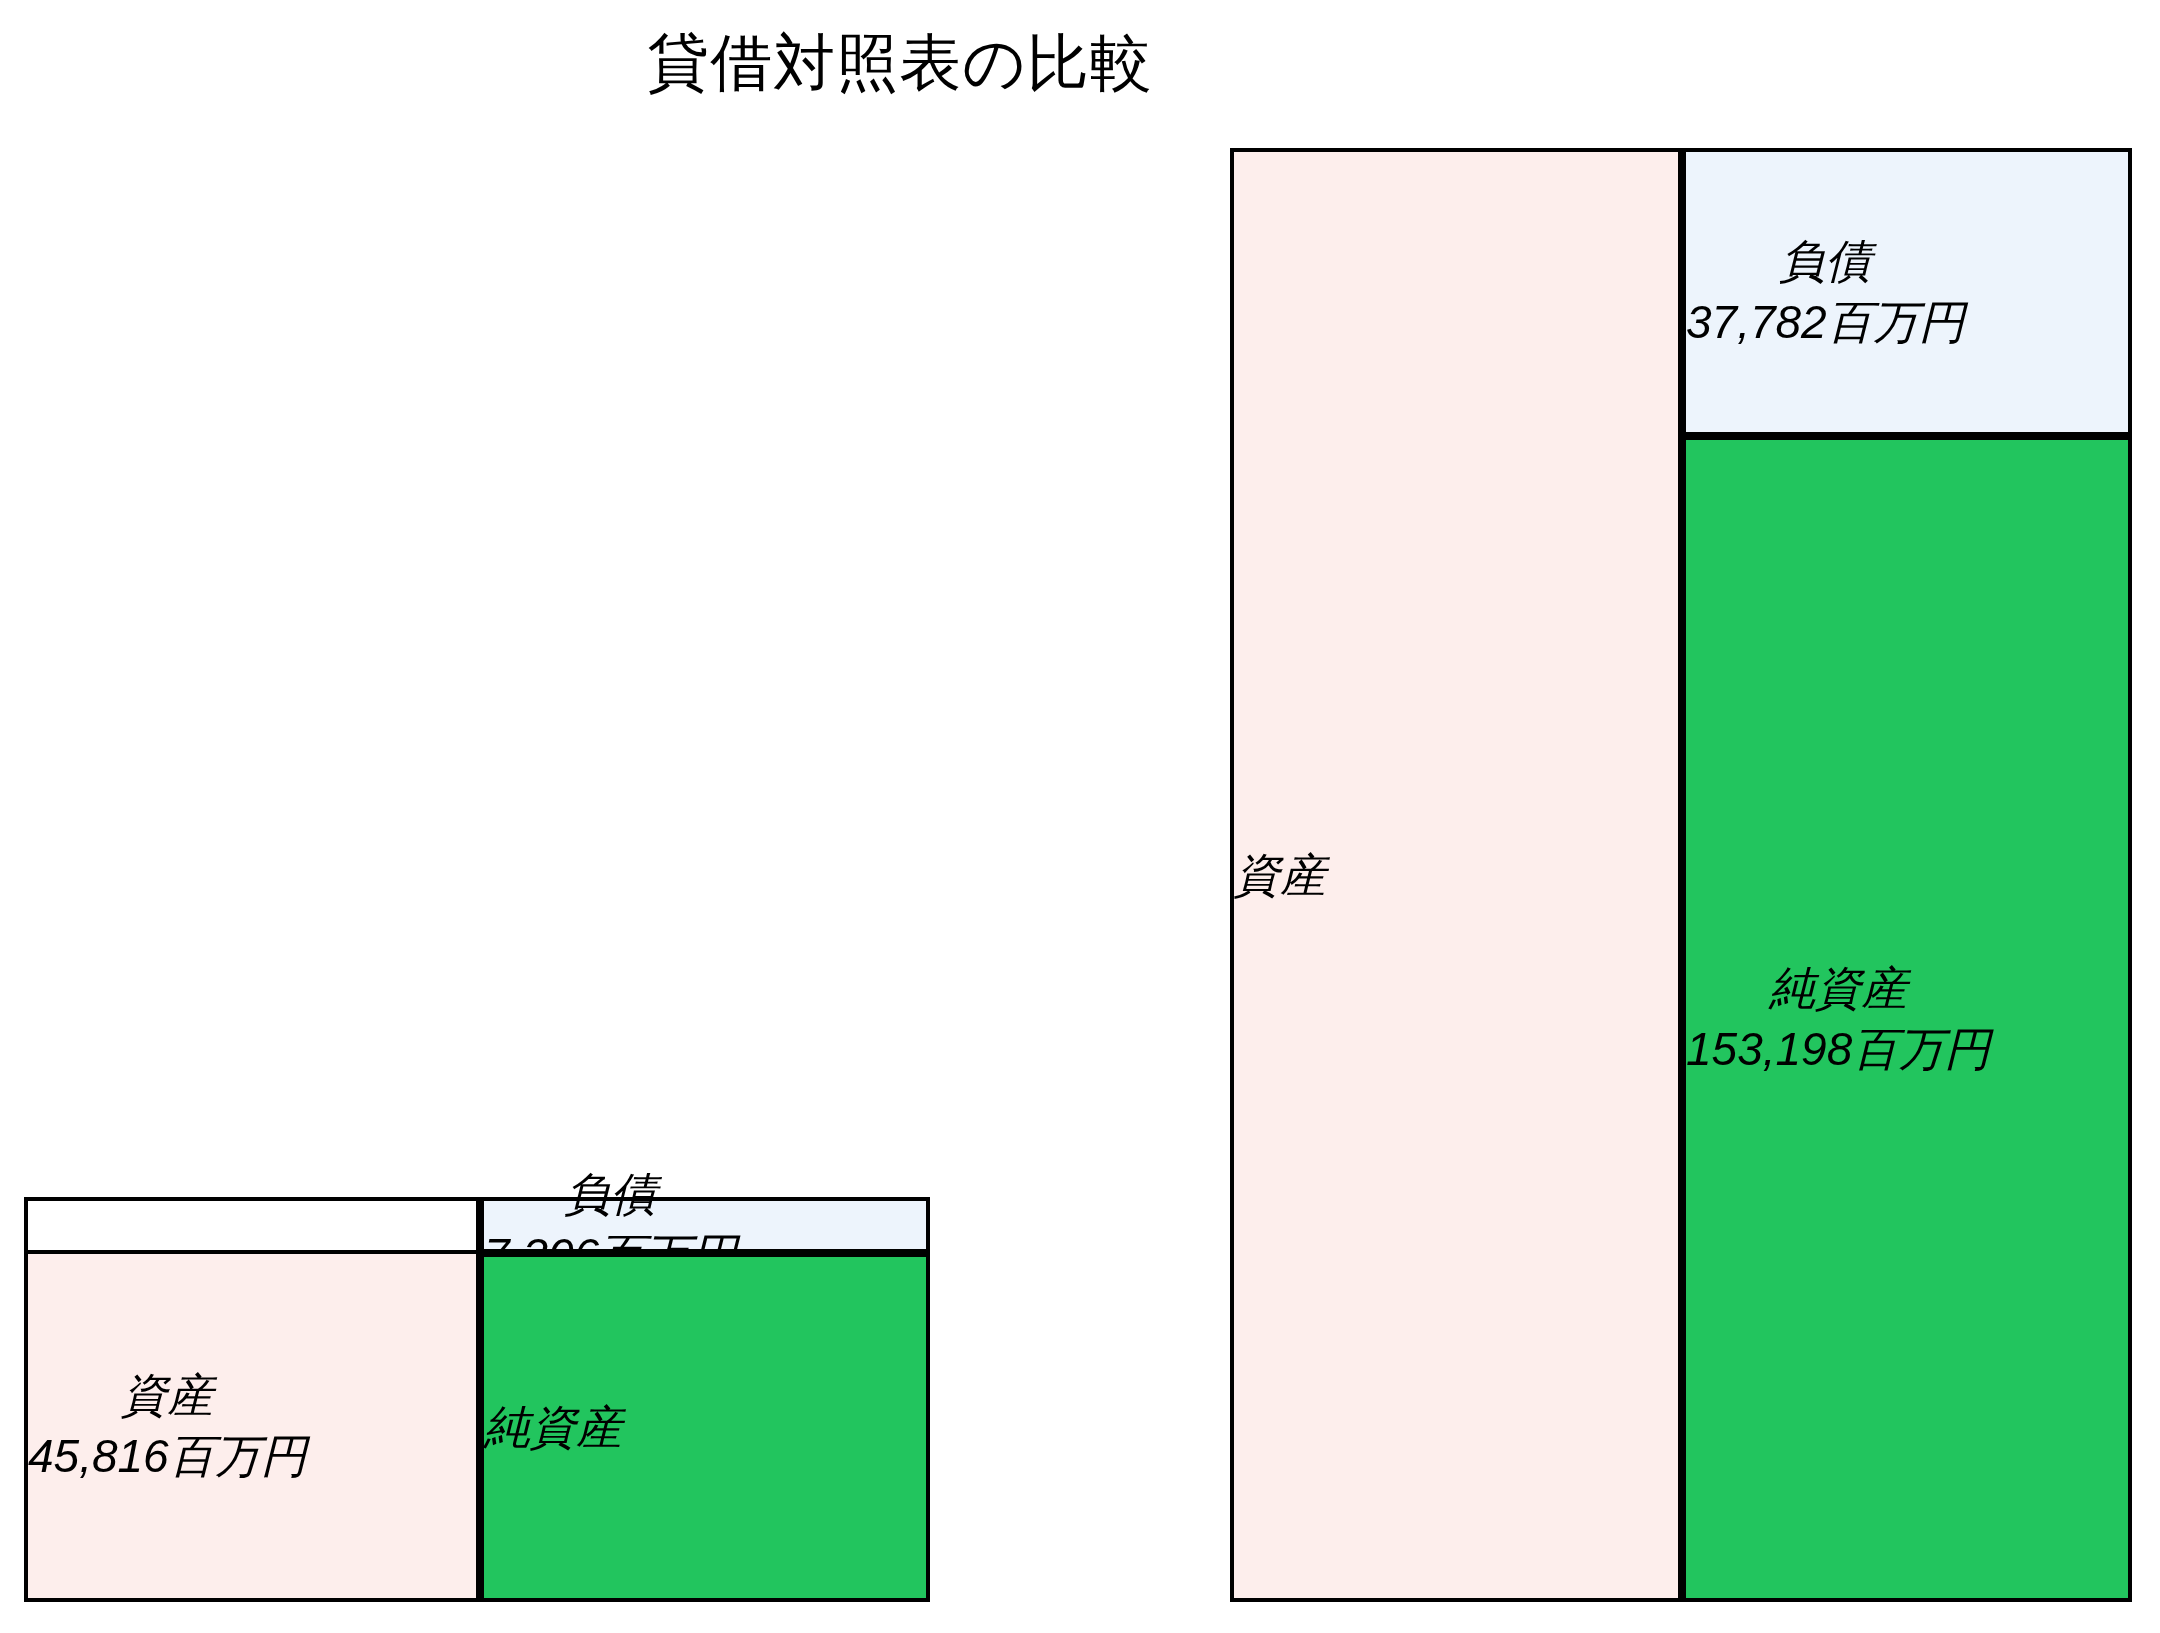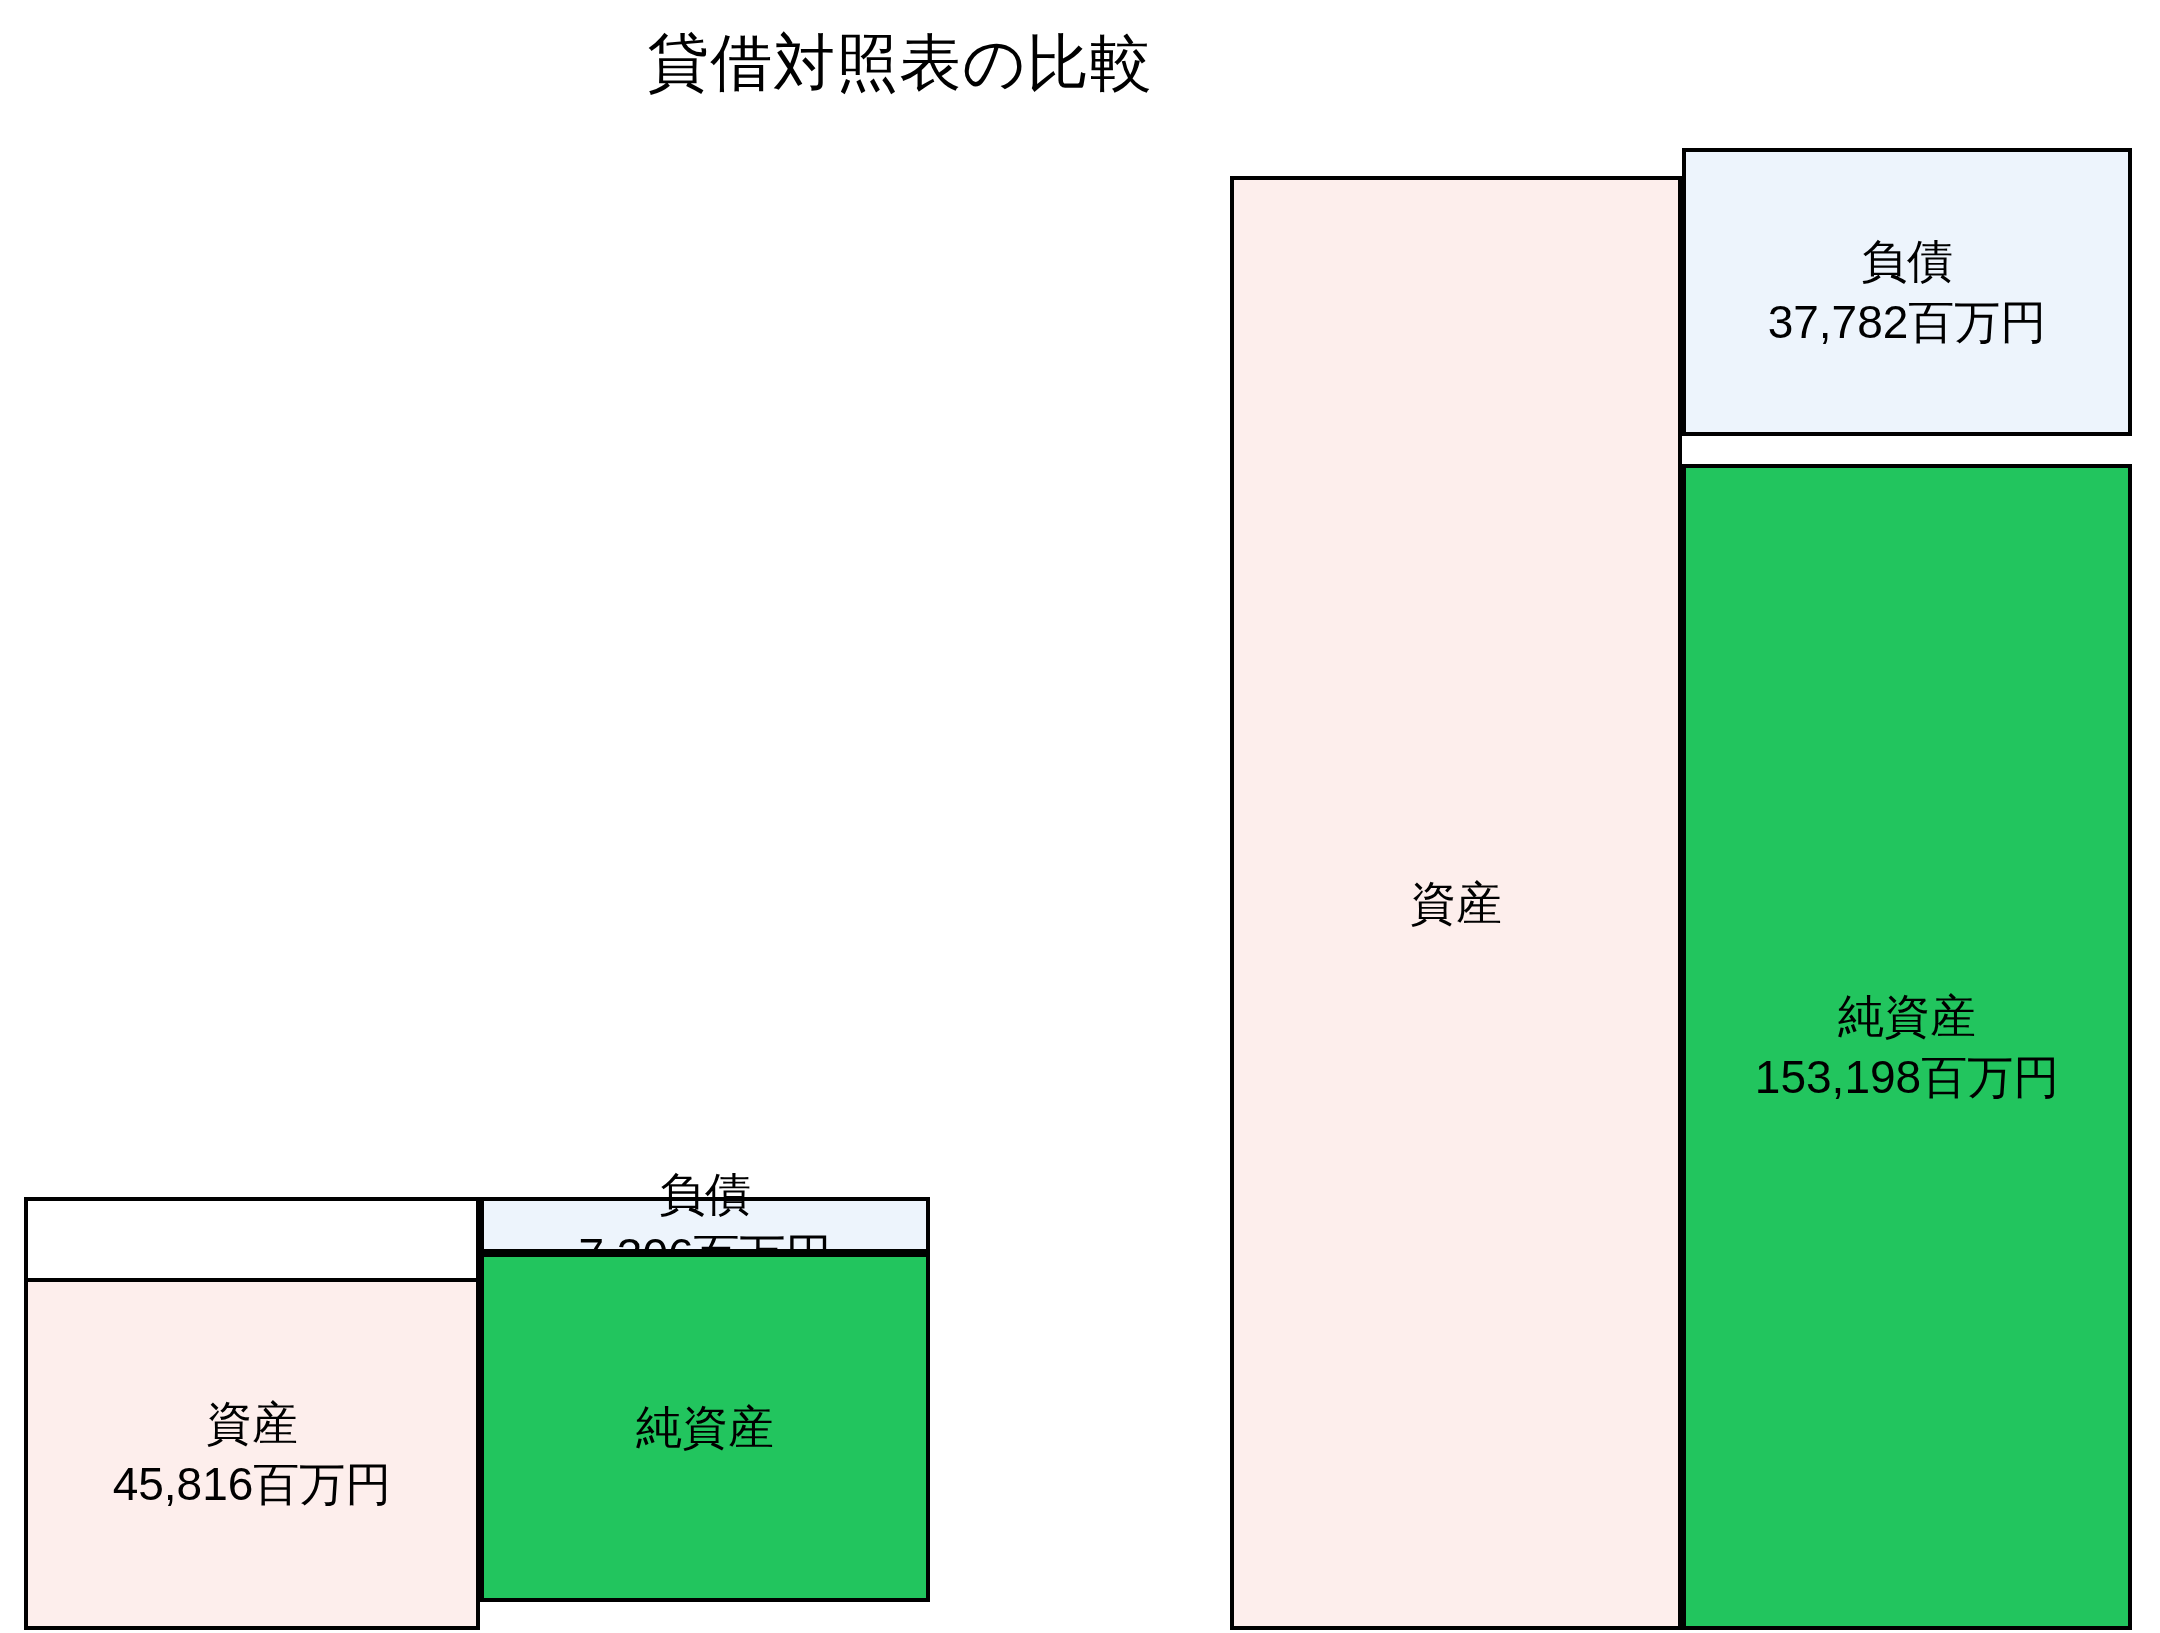--- a/index.html
+++ b/index.html
@@ -30,38 +30,39 @@
     letter-spacing: 1px;
     color: #000000;
     white-space: nowrap;
   }
   .bs-box {
     position: absolute;
     box-sizing: border-box;
     border: 4px solid #000000;
     display: flex;
     flex-direction: column;
-    align-items: center;
+    align-items: flex-start;
     justify-content: center;
     overflow: visible;
+    font-style: italic;
   }
   .bs-box .box-label {
     font-size: 46px;
     line-height: 1.32;
     text-align: center;
     white-space: nowrap;
     color: #000000;
     pointer-events: none;
   }
   .asset-box   { background: #fdeeec; }
   .liab-box    { background: #edf4fc; }
   .equity-box  { background: #22c55e; }
   .frame-box   { background: transparent; }
   .layer-front { z-index: 3; }
-  .layer-mid   { z-index: 2; margin-top: 28px; }
+  .layer-mid   { z-index: 2; }
   .layer-back  { z-index: 1; }
 </style>
 </head>
 <body>
 
 <div id="canvas">
 
   <div class="chart-title">貸借対照表の比較</div>
 
   <div>

